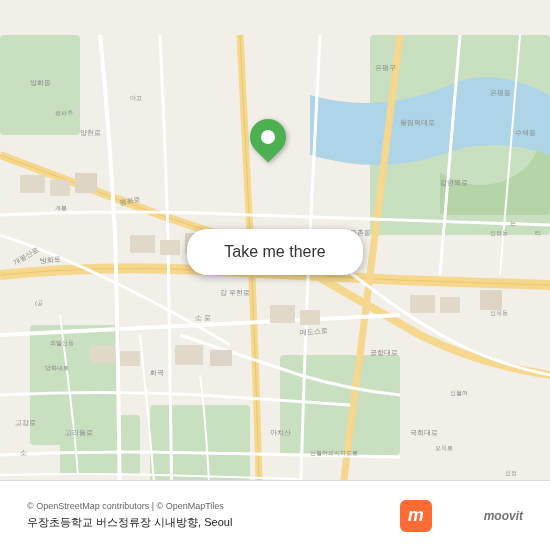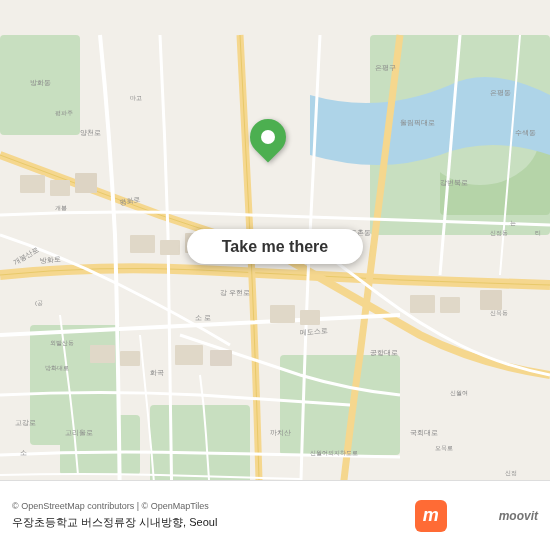--- a/index.html
+++ b/index.html
@@ -37,31 +37,31 @@
       width: 100%;
       height: 100%;
     }
 
     
     .take-me-there-btn {
       position: absolute;
       top: 229px;
       left: 187px;
       width: 176px;
-      height: 35px;
+      height: 46px;
       background: white;
       border-radius: 20px;
       display: flex;
       align-items: center;
       justify-content: center;
       box-shadow: 0 2px 8px rgba(0,0,0,0.3);
       cursor: pointer;
       border: none;
       font-size: 16px;
-      font-weight: 700;
+      font-weight: 400;
       color: #333;
     }
 
     
     .map-pin {
       position: absolute;
       top: 155px;
       left: 268px;
       transform: translate(-50%, -100%);
       display: flex;
@@ -90,21 +90,21 @@
       transform: rotate(45deg);
     }
 
     
     .bottom-bar {
       position: absolute;
       bottom: 0;
       left: 0;
       right: 0;
       background: white;
-      padding: 10px 12px;
+      padding: 10px 27px;
       border-top: 1px solid #ddd;
       display: flex;
       align-items: center;
       justify-content: space-between;
       height: 70px;
     }
 
     .bottom-bar-left {
       flex: 1;
     }

